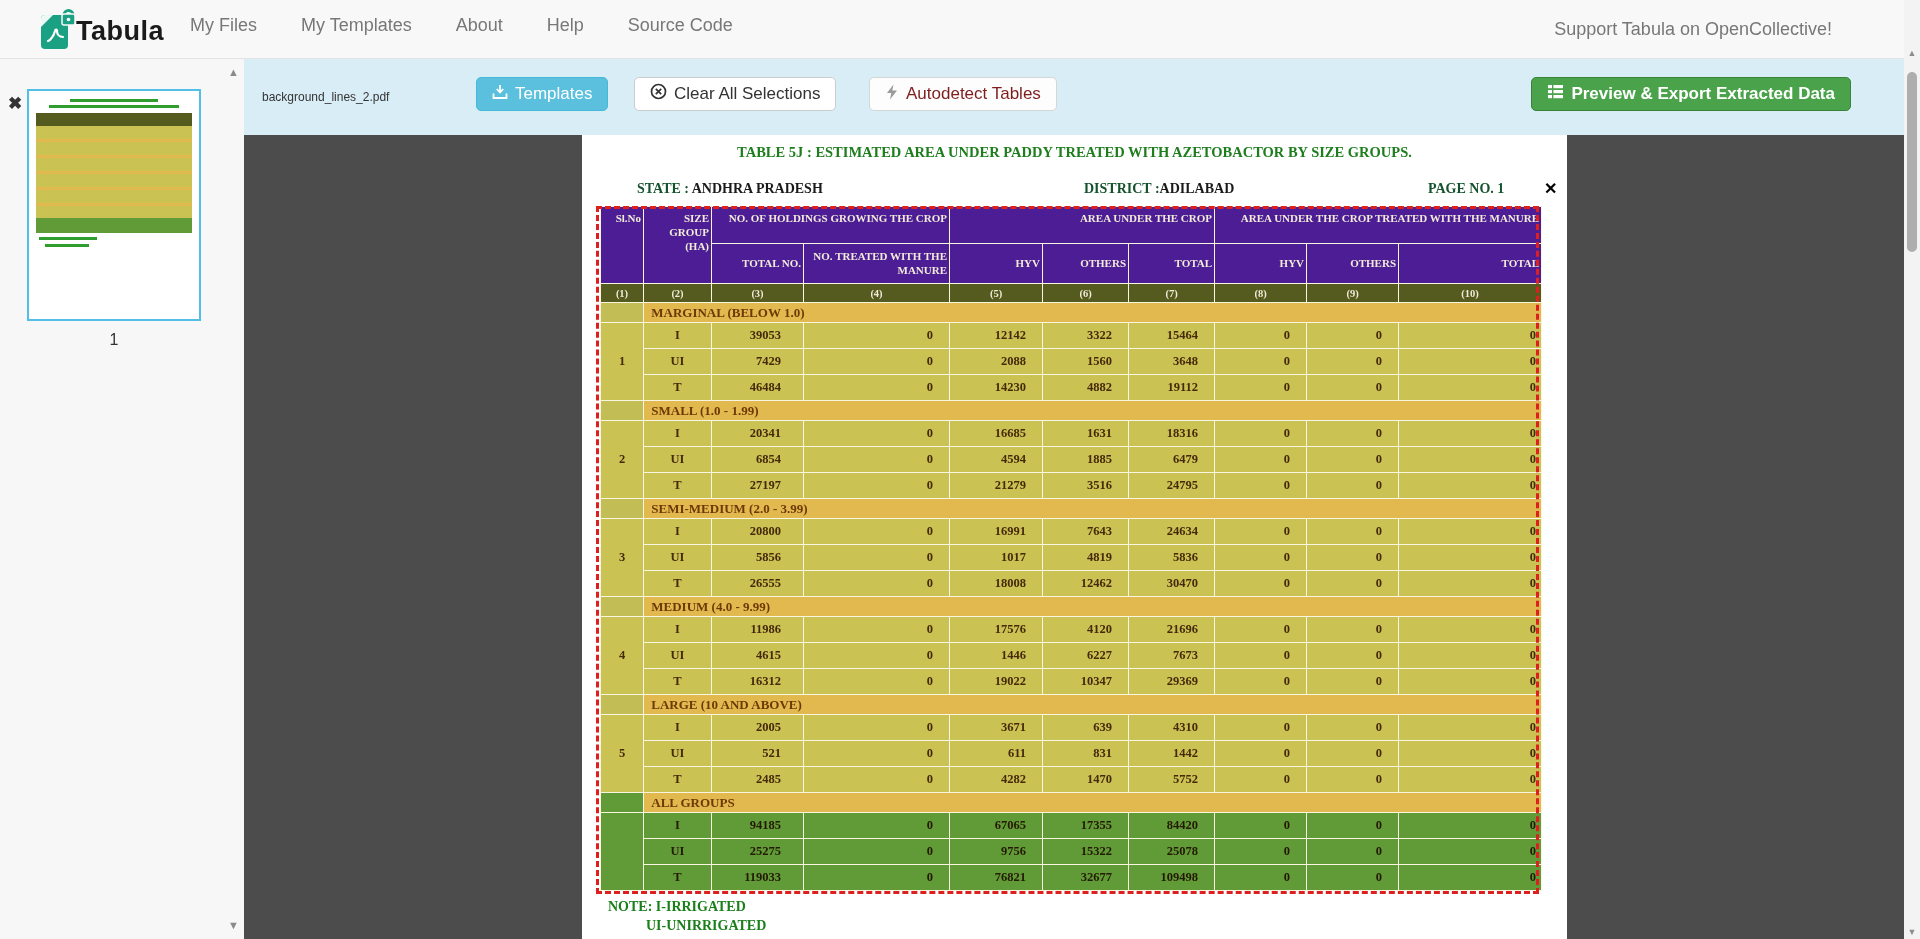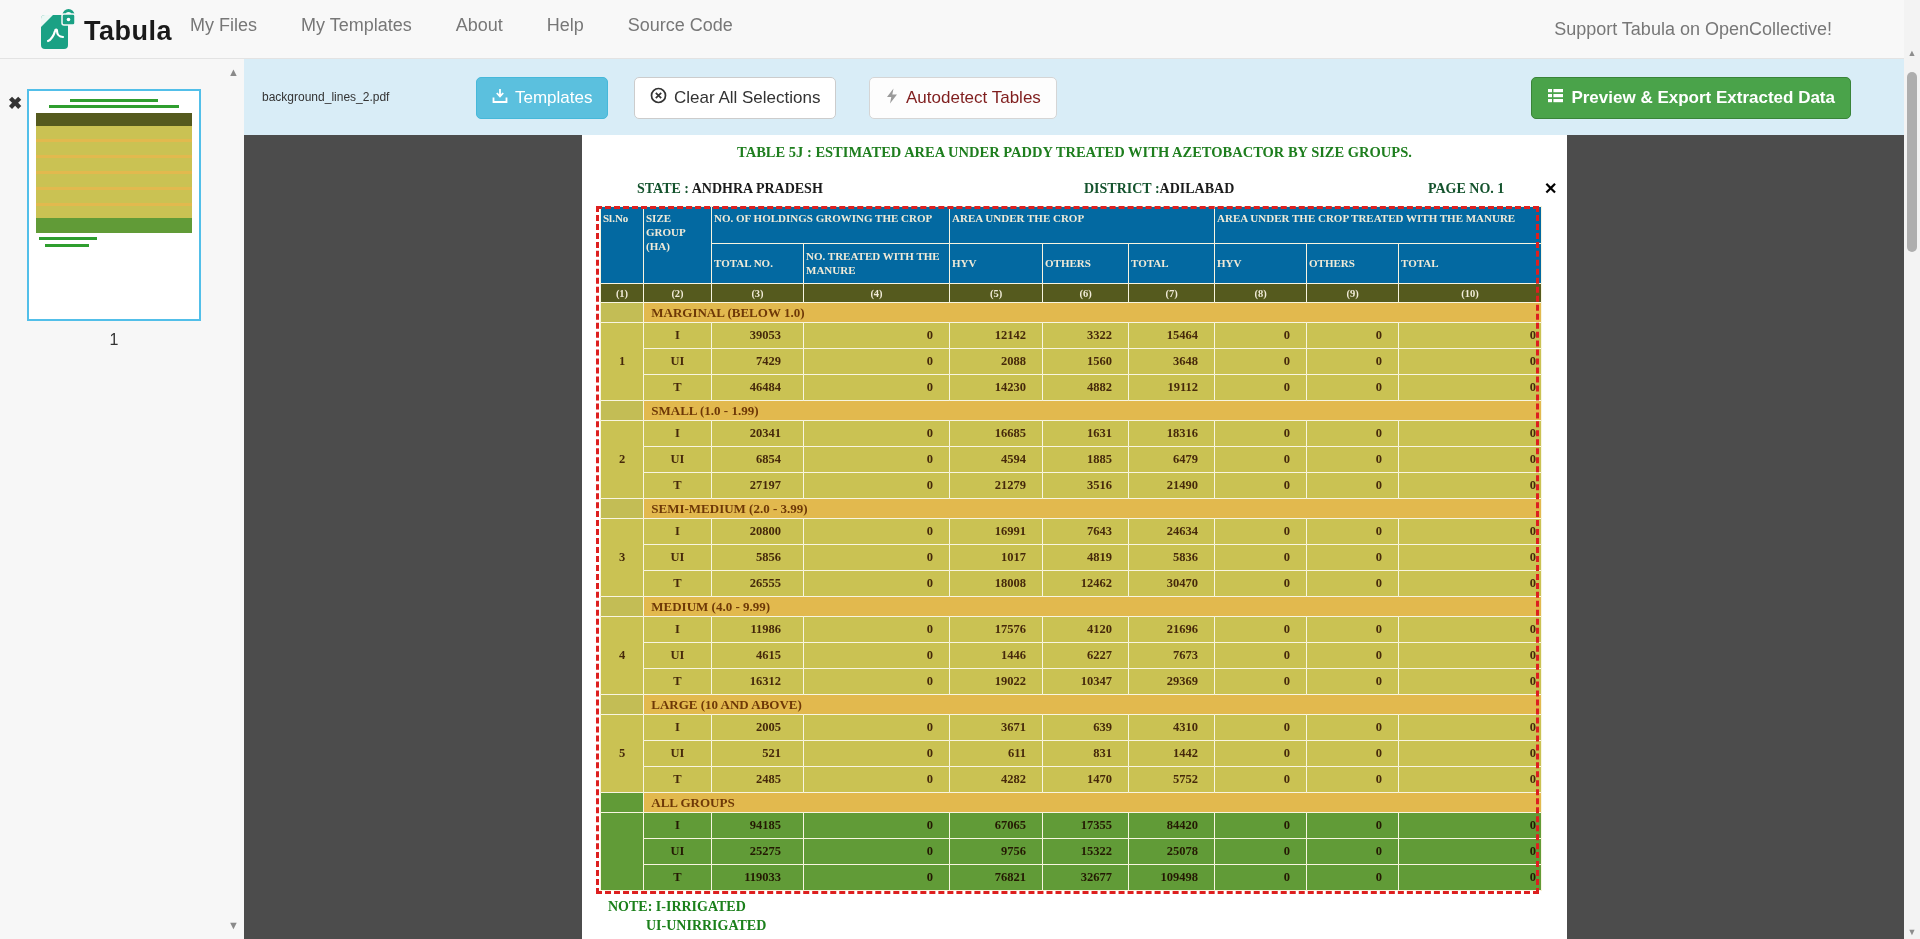--- a/index.html
+++ b/index.html
@@ -2,21 +2,21 @@
 <html><head>
 <meta charset="utf-8">
 <style>
   * { margin:0; padding:0; box-sizing:border-box; }
   html,body { width:1920px; height:939px; overflow:hidden; background:#fff;
               font-family:"Liberation Sans", sans-serif; }
 
   
   .navbar { position:absolute; left:0; top:0; width:1920px; height:59px;
             background:#f8f8f8; border-bottom:1px solid #e3e3e3; z-index:20; }
-  .brand { position:absolute; left:40px; top:8px; display:flex; align-items:center; gap:8px; cursor:pointer; }
+  .brand { position:absolute; left:40px; top:8px; display:flex; align-items:center; gap:0; cursor:pointer; }
   .brand-title { font-size:27px; font-weight:bold; color:#1a1a1a; letter-spacing:0.5px; }
   .nav-links { position:absolute; left:190px; top:0; height:50px; display:flex; align-items:center; gap:44px; }
   .nav-link { font-size:18px; color:#777; cursor:pointer; white-space:nowrap; }
   .nav-support { position:absolute; right:88px; top:0; height:59px; display:flex; align-items:center;
                  font-size:18px; color:#777; cursor:pointer; }
 
   
   .sidebar { position:absolute; left:0; top:59px; width:244px; bottom:0; background:#f7f7f7; }
   .thumb-close { position:absolute; left:8px; top:34px; font-size:17px; font-weight:bold; color:#333; cursor:pointer; }
   .thumbnail { position:absolute; left:27px; top:30px; width:174px; height:232px; background:#fff;
@@ -29,21 +29,21 @@
   .t-note { height:3px; background:#2f9e2f; margin:4px 0 2px 10px; }
   .page-num { position:absolute; left:27px; top:272px; width:174px; text-align:center;
               font-size:16px; color:#333; }
   .sb-arrow { position:absolute; right:5px; font-size:11px; color:#8a8a8a; cursor:pointer; line-height:1; }
   .sb-up { top:8px; } .sb-down { bottom:8px; }
 
   
   .toolbar { position:absolute; left:244px; top:59px; right:16px; height:76px; background:#d9edf7; z-index:10; }
   .filename { position:absolute; left:18px; top:0; height:76px; display:flex; align-items:center;
               font-size:12px; color:#333; }
-  .btn { position:absolute; top:18px; height:42px; border-radius:5px; display:flex; align-items:center;
+  .btn { position:absolute; top:18px; height:34px; border-radius:5px; display:flex; align-items:center;
          gap:7px; padding:0 15px; font-size:17px; cursor:pointer; border:1px solid transparent; white-space:nowrap; }
   .btn-templates { left:232px; background:#5bc0de; border-color:#46b8da; color:#fff; }
   .btn-clear { left:390px; background:#fff; border-color:#ccc; color:#333; }
   .btn-autodetect { left:625px; background:#fdfdfd; border-color:#d5d5d5; color:#7f1d1d; cursor:not-allowed; }
   .btn-export { right:53px; background:#4aa34a; border-color:#398439; color:#fff; font-weight:bold; }
   .btn svg { flex:none; }
 
   
   .main { position:absolute; left:244px; top:135px; right:16px; bottom:0; background:#4c4c4c; overflow:hidden; }
   .pdf-page { position:absolute; left:338px; top:0; width:985px; height:804px; background:#fff;
@@ -59,22 +59,22 @@
                font-family:"Liberation Sans",sans-serif; }
   .selection { position:absolute; left:14px; top:71px; width:943px; height:688px;
                border:3px dashed #dd1f1f; z-index:5; cursor:move; }
   .note { position:absolute; left:26px; top:762px; font-size:14px; font-weight:bold; color:#1b801b; line-height:19px; }
   .note .ind { padding-left:38px; }
 
   
   .pdf-table { position:absolute; left:18px; top:71px; width:941px; border-collapse:collapse;
                table-layout:fixed; font-family:"Liberation Serif",serif; font-weight:bold; }
   .pdf-table th, .pdf-table td { border:1px solid rgba(243,237,199,0.55); overflow:hidden; padding:0 2px; }
-  .pdf-table thead th { background:#0369a1; color:#f1ebd8; font-size:11px; line-height:1.25;
-                        text-align:left; vertical-align:middle; font-weight:bold; }
+  .pdf-table thead th { background:#4c1d95; color:#f1ebd8; font-size:11px; line-height:1.25;
+                        text-align:right; vertical-align:middle; font-weight:bold; }
   .pdf-table thead tr.r1 th { height:37px; vertical-align:top; padding-top:5px; }
   .pdf-table thead tr.r2 th { height:40px; }
   .pdf-table tr.hnum td { height:19px; background:#555a1e; color:#f1ebd8; font-size:10.5px; text-align:center; }
   .pdf-table tr.sec td { height:20px; }
   .sec-sl { background:#c3bd55; }
   .sec-name { background:#e2b94e; color:#6e3807; font-size:13px; text-align:left; padding-left:4px !important; }
   .pdf-table tr.data td { height:26px; background:#cac253; color:#46290b; font-size:12.5px; }
   .pdf-table tr.data.g td, .sec-sl.g { background:#619b37; color:#241903; }
   td.slno-cell { text-align:center; vertical-align:middle; }
   td.type { text-align:center; }
@@ -299,21 +299,21 @@
             <td class="num">0</td>
             <td class="num">0</td>
             <td class="num last">0</td>
           </tr>
           <tr class="data">
             <td class="type">T</td>
             <td class="num c3">27197</td>
             <td class="num">0</td>
             <td class="num">21279</td>
             <td class="num">3516</td>
-            <td class="num">21490</td>
+            <td class="num">24795</td>
             <td class="num">0</td>
             <td class="num">0</td>
             <td class="num last">0</td>
           </tr>
           <tr class="sec">
             <td class="sec-sl"></td>
             <td class="sec-name" colspan="9">&nbsp;SEMI-MEDIUM (2.0 - 3.99)</td>
           </tr>
           <tr class="data">
             <td class="slno-cell" rowspan="3">3</td>

